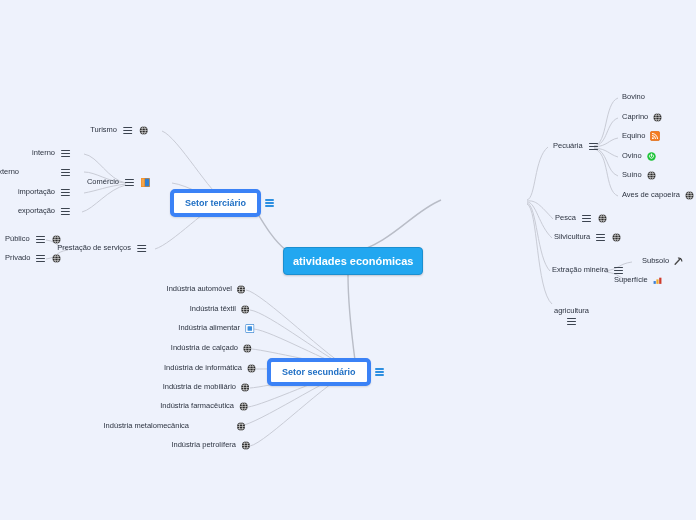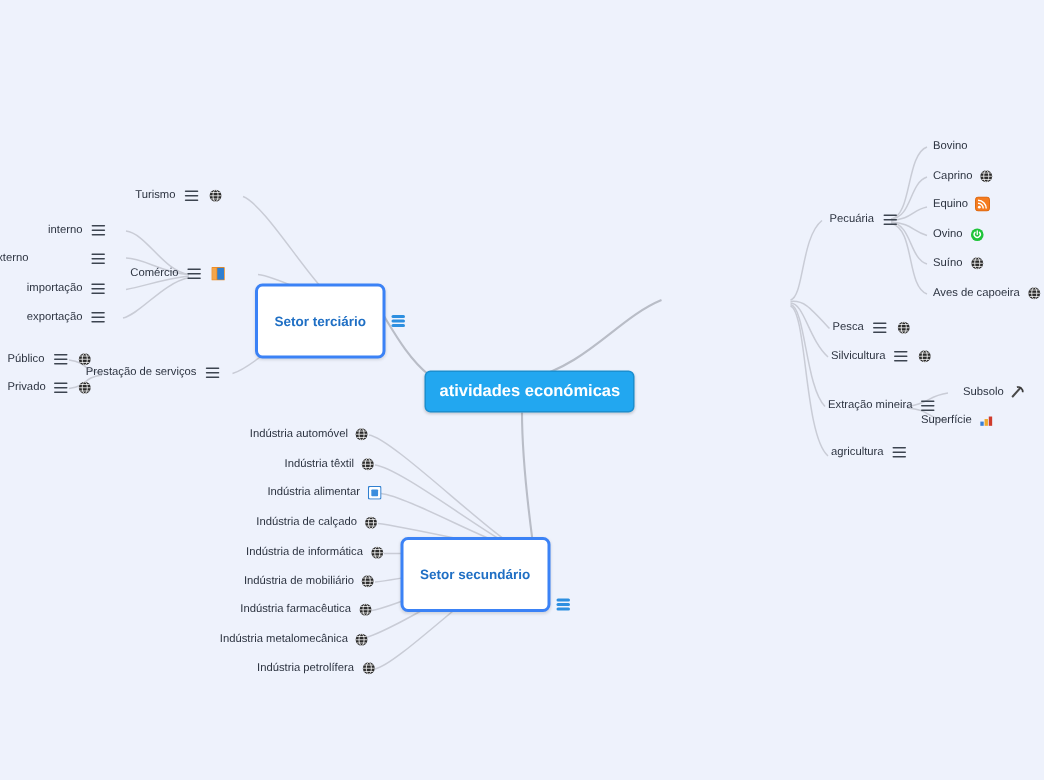--- a/index.html
+++ b/index.html
@@ -44,26 +44,26 @@
   
   .main-node {
     position: absolute;
     display: flex;
     align-items: center;
     z-index: 5;
     white-space: nowrap;
   }
   .main-node .box {
     background: #ffffff;
-    border: 2px solid #3b82f6;
+    border: 4px solid #3b82f6;
     border-radius: 5px;
     color: #1f6fc4;
     font-size: 9px;
     font-weight: bold;
-    padding: 18px 11px;
+    padding: 5px 11px;
     box-shadow: 0 1px 2px rgba(0,0,0,0.12);
   }
   .collapse {
     display: inline-block;
     width: 9px;
     margin: 0 4px;
     flex: none;
   }
   .collapse span {
     display: block;
@@ -160,21 +160,21 @@
   <div class="main-node" style="left:170px; top:189px;">
     <div class="box">Setor terciário</div>
     <span class="collapse">
         <span></span>
         <span></span>
         <span></span>
       </span>
   </div>
 
 
-  <div class="main-node" style="left:267px; top:358px;align-items:flex-end;">
+  <div class="main-node" style="left:267px; top:358px;">
     <div class="box">Setor secundário</div>
     <span class="collapse">
         <span></span>
         <span></span>
         <span></span>
       </span>
   </div>
 
   <div class="leaf" style="left:551px; top:141px;">
     <span class="label">Pecuária</span>
@@ -306,21 +306,21 @@
     <span class="label">Superfície</span>
     <span class="ico">
         <svg width="9" height="9" viewBox="0 0 16 16">
           <rect x="1" y="9" width="4" height="5" fill="#3a7fd5"></rect>
           <rect x="6" y="6" width="4" height="8" fill="#f0a92b"></rect>
           <rect x="11" y="3" width="4" height="11" fill="#cf3b2c"></rect>
         </svg>
       </span>
   </div>
 
-  <div class="leaf" style="left:552px; top:296px;">
+  <div class="leaf" style="left:552px; top:306px;flex-direction:column;">
     <span class="label">agricultura</span>
     <span class="collapse gray">
         <span></span>
         <span></span>
         <span></span>
       </span>
   </div>
 
   <div class="leaf right-anchor" style="left:148px; top:125px;">
     <span class="label">Turismo</span>
@@ -500,21 +500,21 @@
     <span class="label">Indústria farmacêutica</span>
     <span class="ico">
         <svg width="9" height="9" viewBox="0 0 16 16">
           <circle cx="8" cy="8" r="7" fill="#2b2b2b"></circle>
           <ellipse cx="8" cy="8" rx="3" ry="7" fill="none" stroke="#fff" stroke-width="1"></ellipse>
           <path d="M1 8h14M2.5 4.2h11M2.5 11.8h11" stroke="#fff" stroke-width="0.9"></path>
         </svg>
       </span>
   </div>
 
-  <div class="leaf right-anchor" style="left:246px; top:421px;">
+  <div class="leaf right-anchor" style="left:246px; top:421px;gap:43px;">
     <span class="label">Indústria metalomecânica</span>
     <span class="ico">
         <svg width="9" height="9" viewBox="0 0 16 16">
           <circle cx="8" cy="8" r="7" fill="#2b2b2b"></circle>
           <ellipse cx="8" cy="8" rx="3" ry="7" fill="none" stroke="#fff" stroke-width="1"></ellipse>
           <path d="M1 8h14M2.5 4.2h11M2.5 11.8h11" stroke="#fff" stroke-width="0.9"></path>
         </svg>
       </span>
   </div>
 

